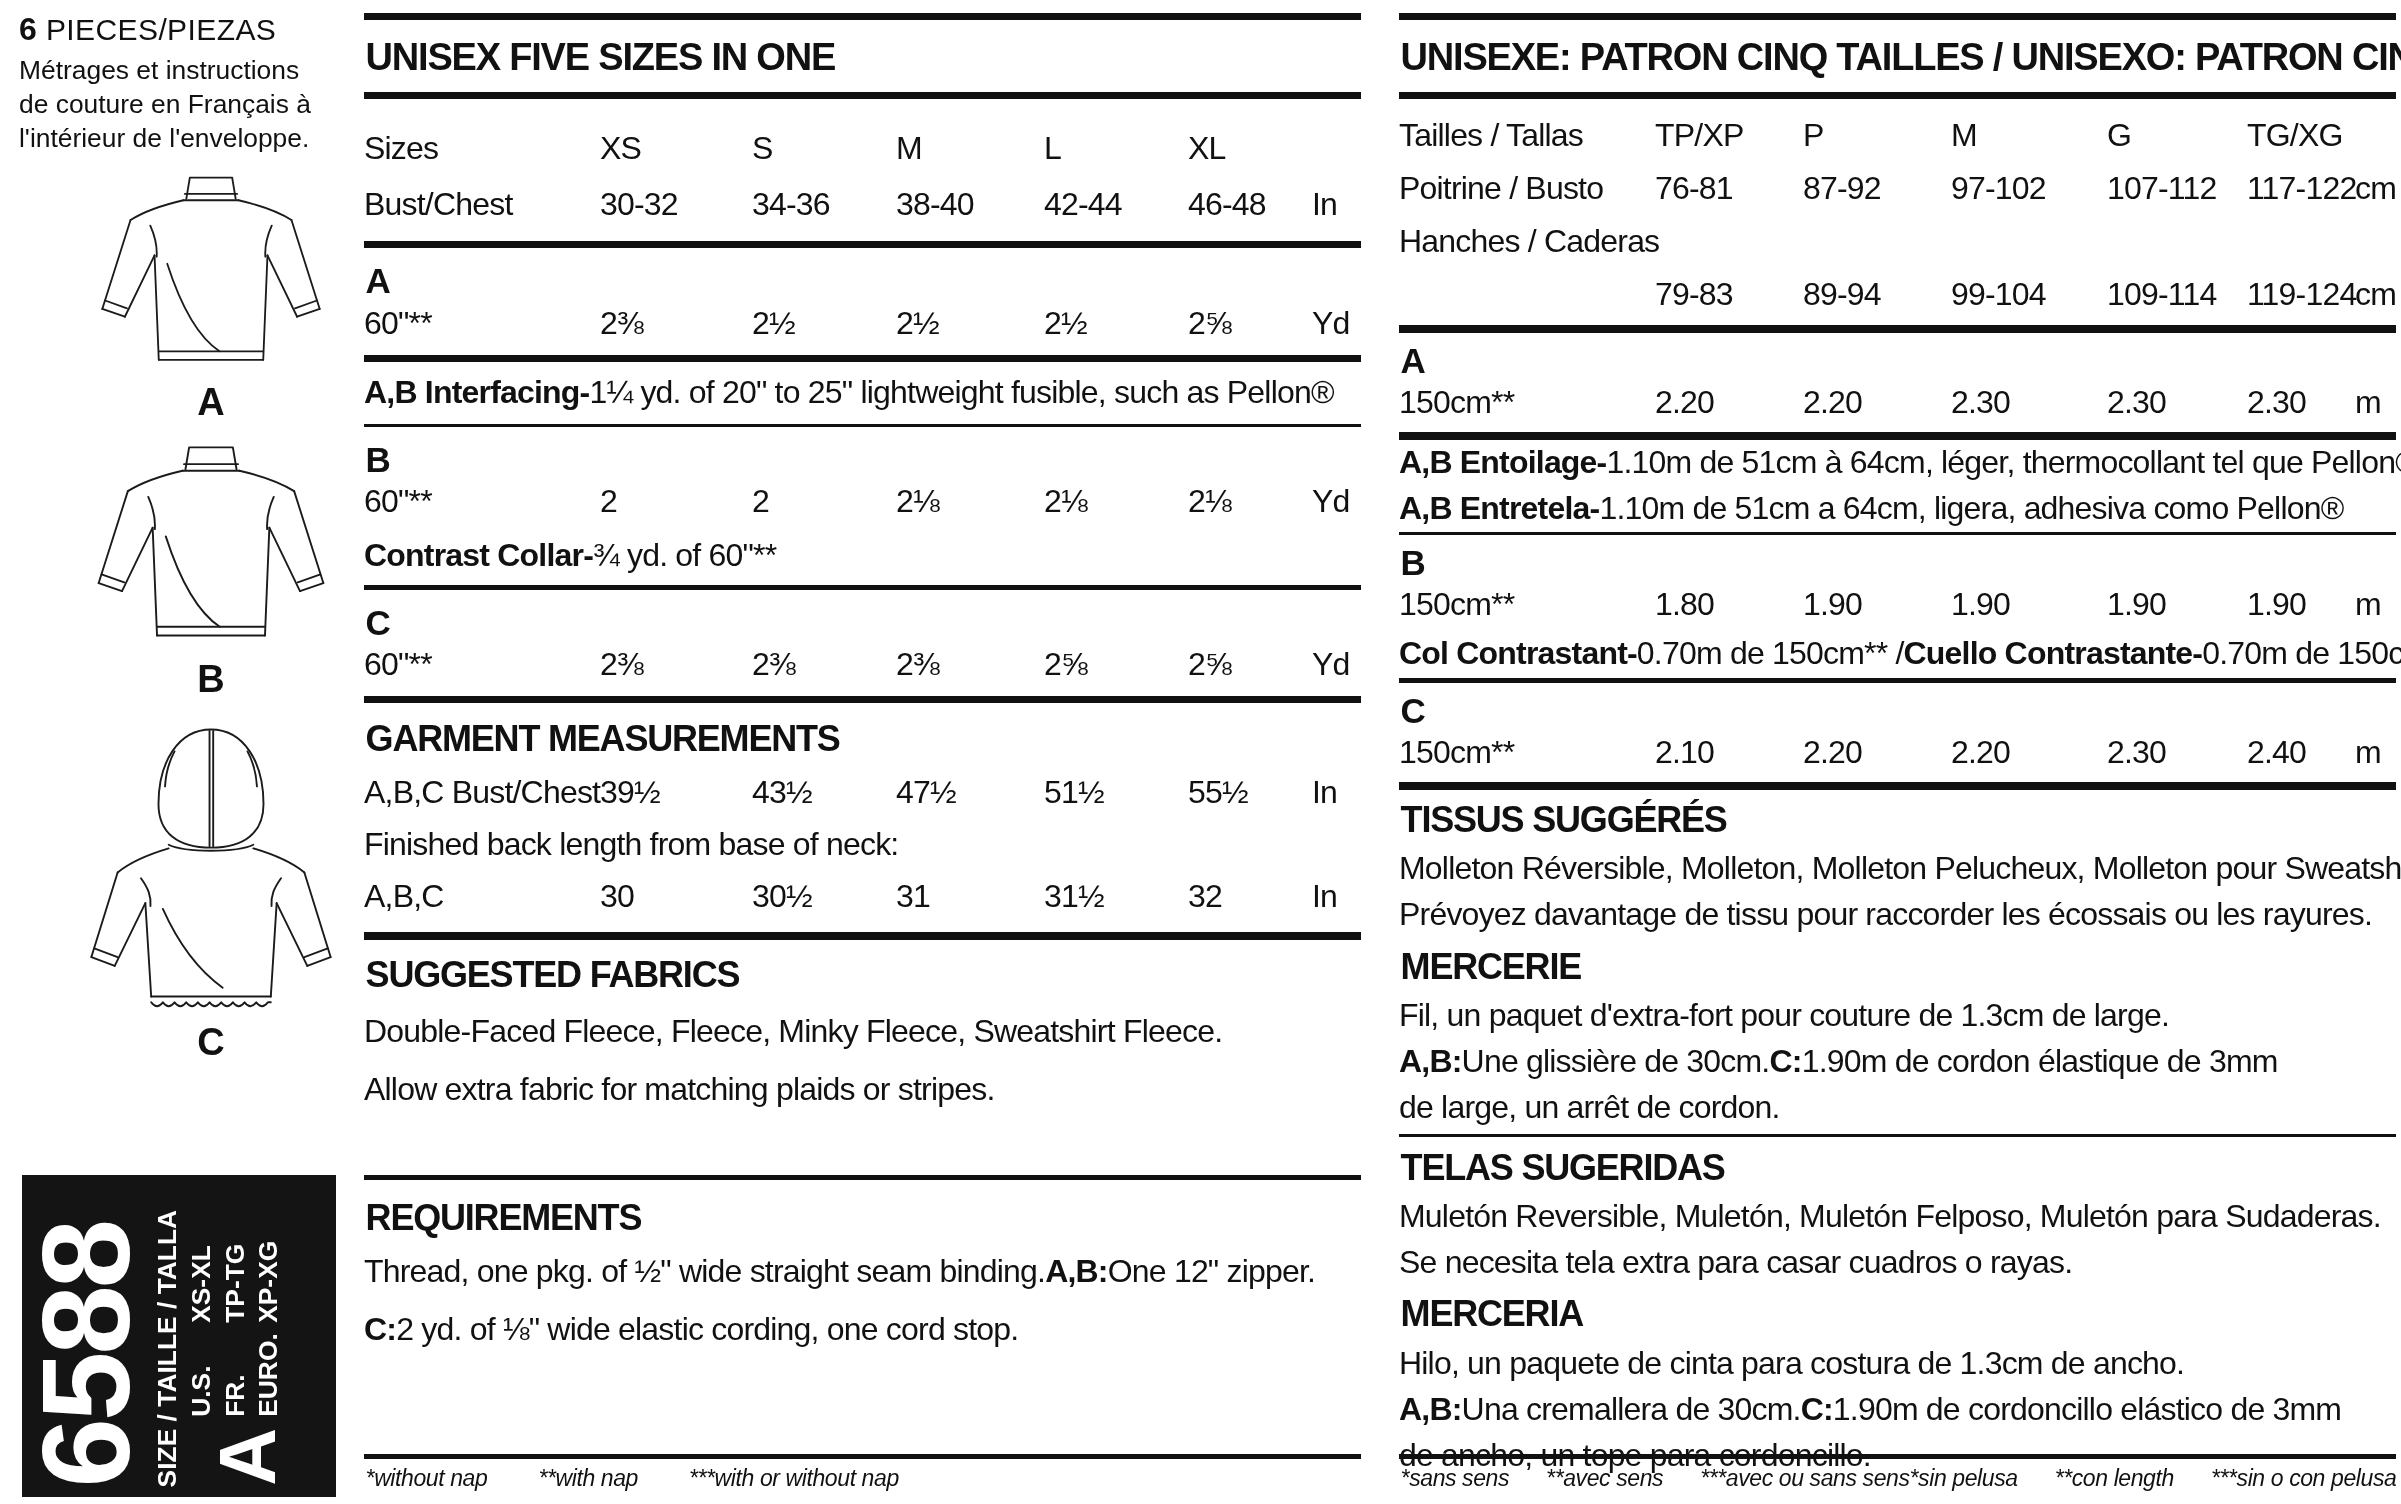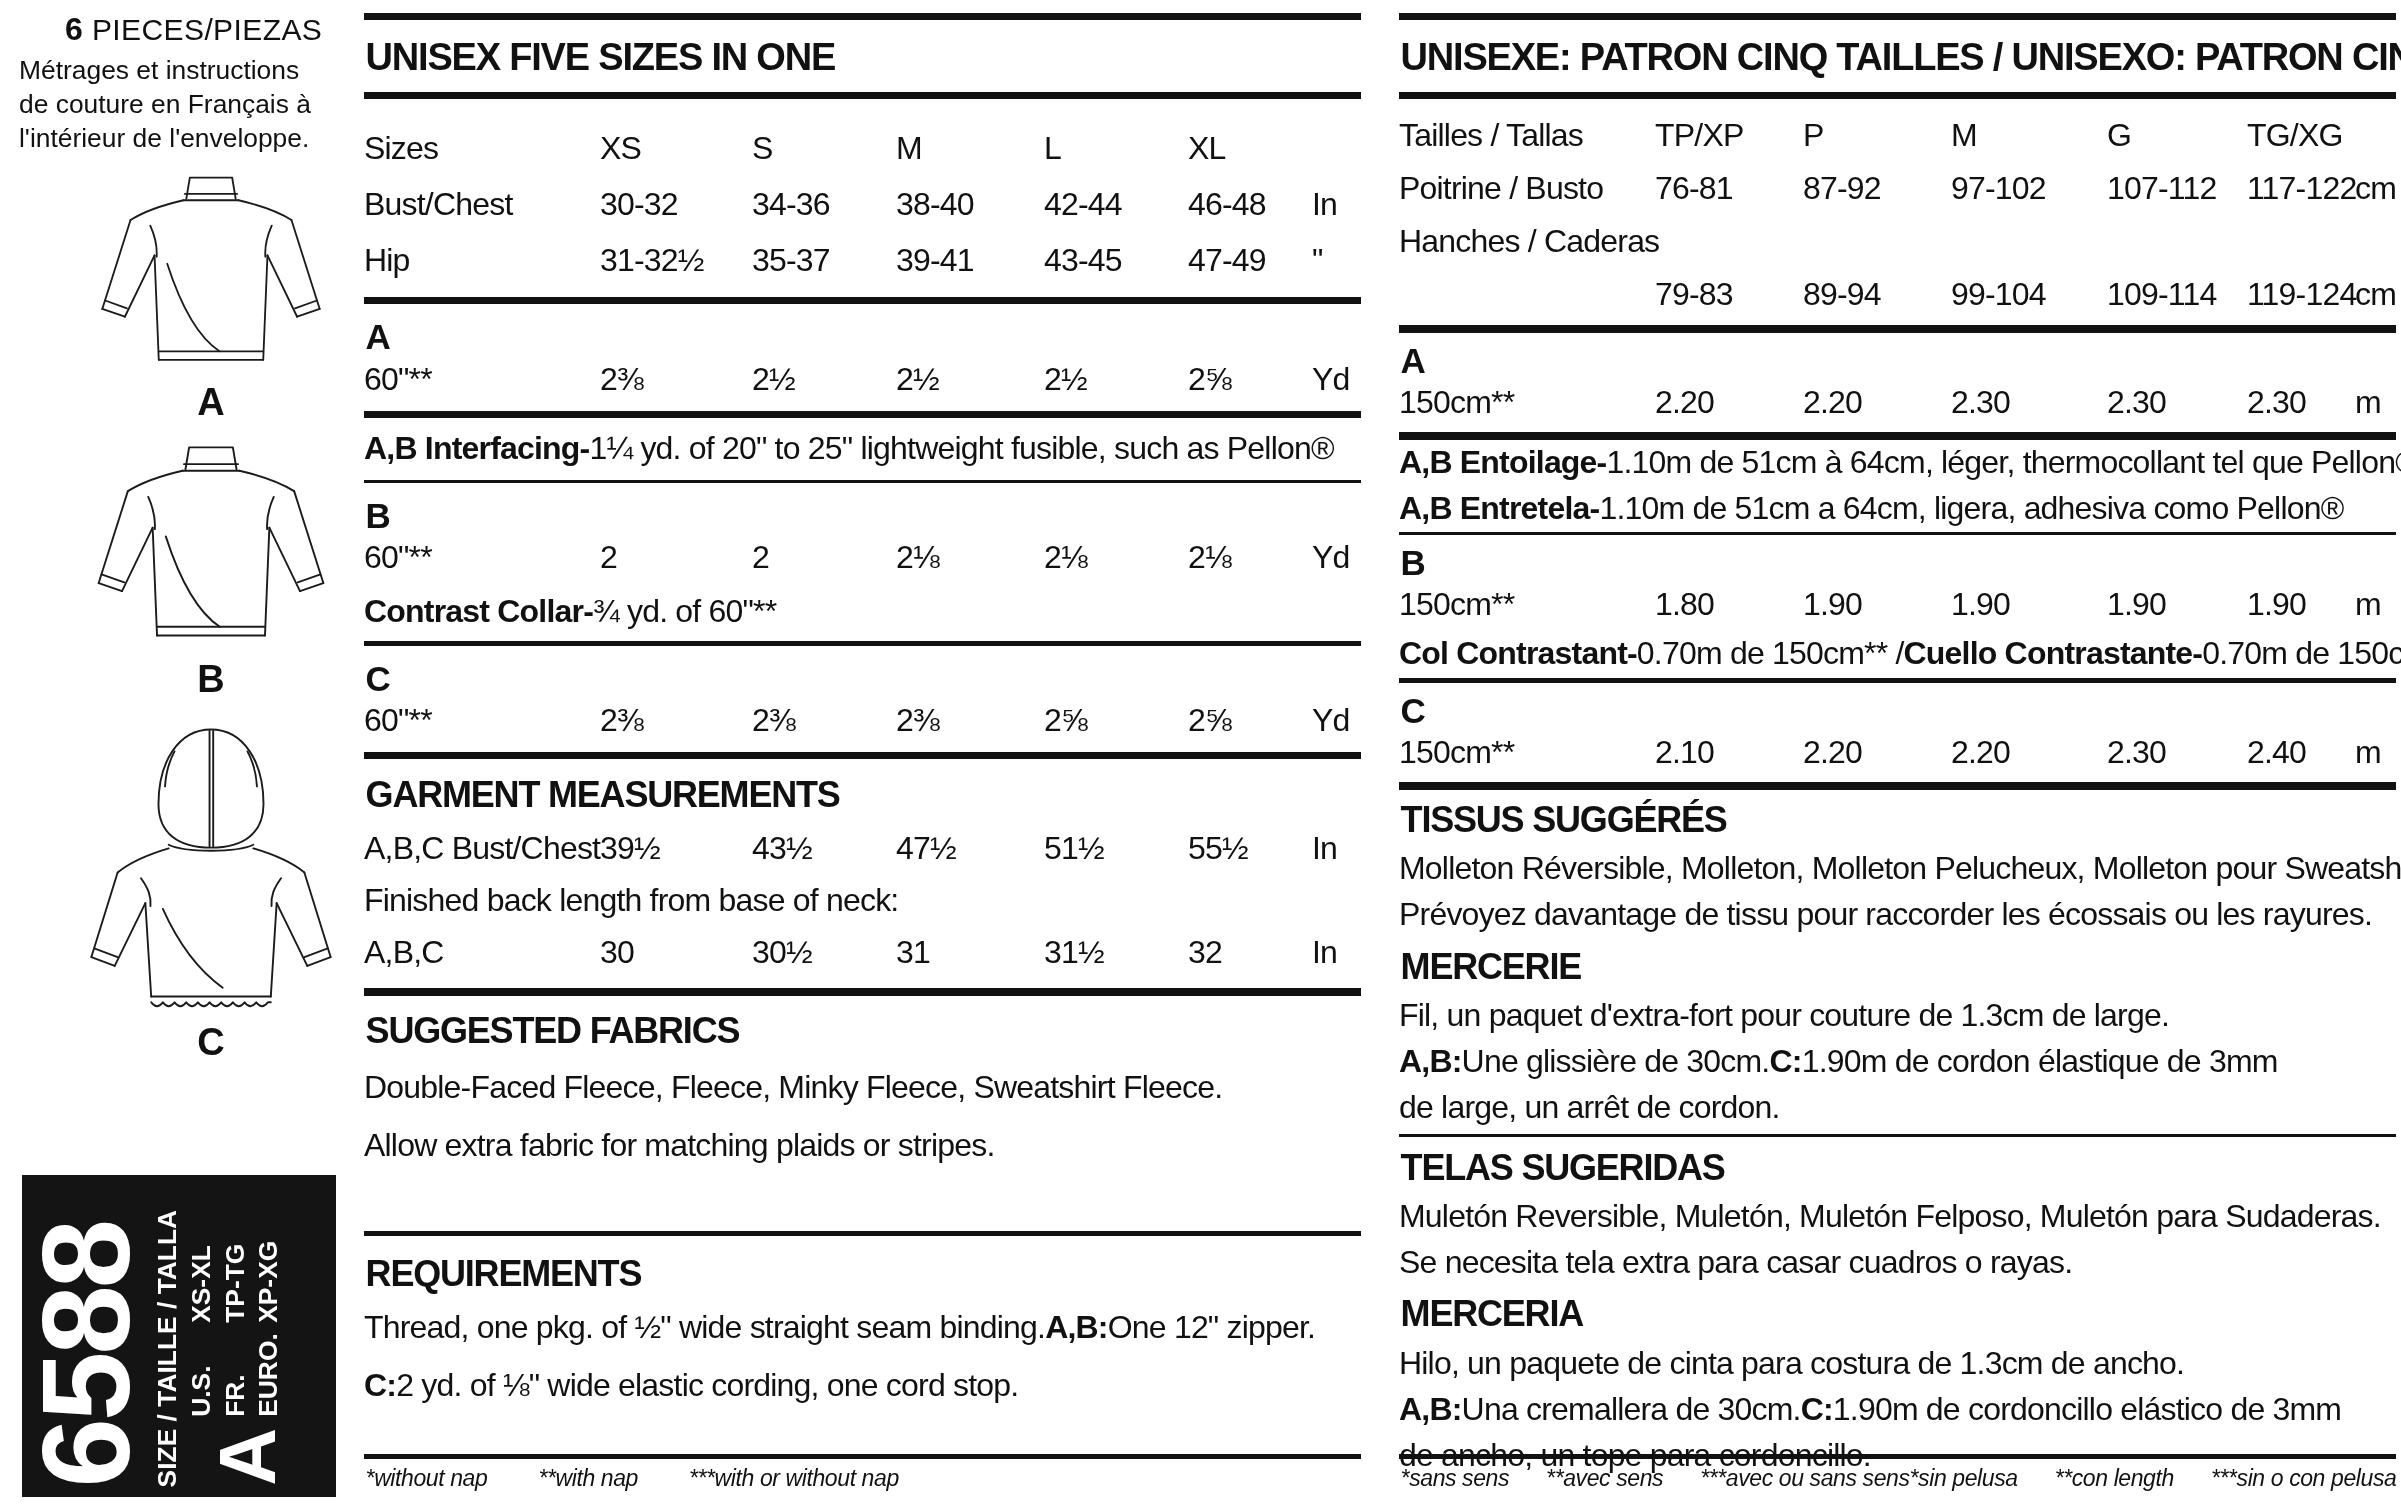--- a/index.html
+++ b/index.html
@@ -38,21 +38,21 @@
   .td { font-size:32px; letter-spacing:-0.8px; white-space:nowrap; }
 
   
   .fn-row { display:flex; gap:51px; padding:6.4px 0 0 1.6px; }
   .fn-row .fn { font-size:23px; letter-spacing:-0.4px; white-space:nowrap;font-style:italic; }
   .fn-split { display:flex; justify-content:space-between; padding:6.4px 0 0 1.6px; }
   .fn-split .fn-row { padding:0; gap:37px; }
   .bottom-block { position:absolute; bottom:12.8px; left:0; width:100%; }
 
   
-  .pieces-line { padding-top:11.2px; font-size:30px; letter-spacing:0.4px;margin-left:46px; }
+  .pieces-line { padding-top:11.2px; font-size:30px; letter-spacing:0.4px; }
   .pieces-line .b6 { font-weight:700; font-size:32px; }
   .french-note { font-size:26.4px; line-height:34px; padding-top:4.8px; }
   .view { width:282px; margin-left:51px; text-align:center; }
   .view svg { display:block; margin:0 auto; }
   .view-label { font-size:38px; font-weight:700; margin-top:1.6px; }
 
   
   .size-box { position:absolute; left:3.2px; bottom:8px; width:314px; height:322px; background:#141414; overflow:hidden; }
   .size-box .rot {
     position:absolute; left:0; top:322px;
@@ -207,29 +207,20 @@
       </div>
       <div class="tr">
         <span class="td c0">Bust/Chest</span>
         <span class="td c1">30-32</span>
         <span class="td c2">34-36</span>
         <span class="td c3">38-40</span>
         <span class="td c4">42-44</span>
         <span class="td c5">46-48</span>
         <span class="td c6">In</span>
       </div>
-      <div class="tr">
-        <span class="td c0">Hip</span>
-        <span class="td c1">31-32½</span>
-        <span class="td c2">35-37</span>
-        <span class="td c3">39-41</span>
-        <span class="td c4">43-45</span>
-        <span class="td c5">47-49</span>
-        <span class="td c6">"</span>
-      </div>
     </div>
   <div class="rule r8" style="margin-top:8px"></div>
 
   <div class="letter">A</div>
   <div class="grid-mid rows-compact">
       <div class="tr">
         <span class="td c0">60"**</span>
         <span class="td c1">2⅜</span>
         <span class="td c2">2½</span>
         <span class="td c3">2½</span>

